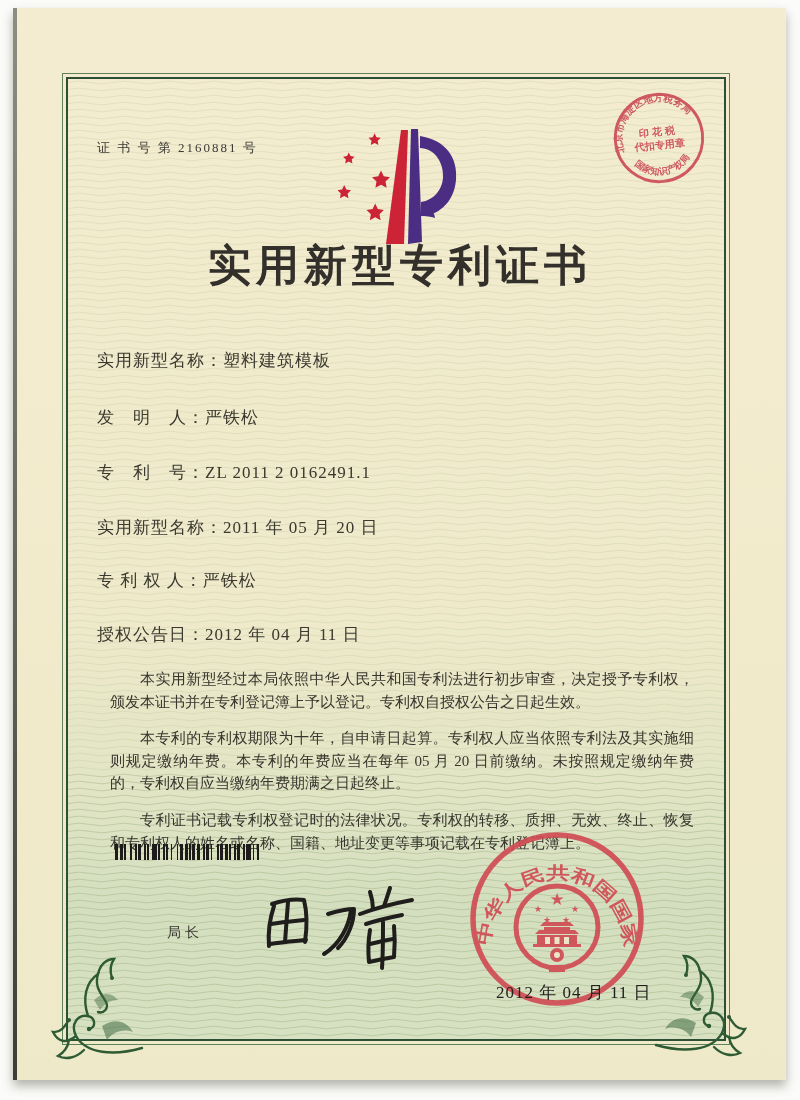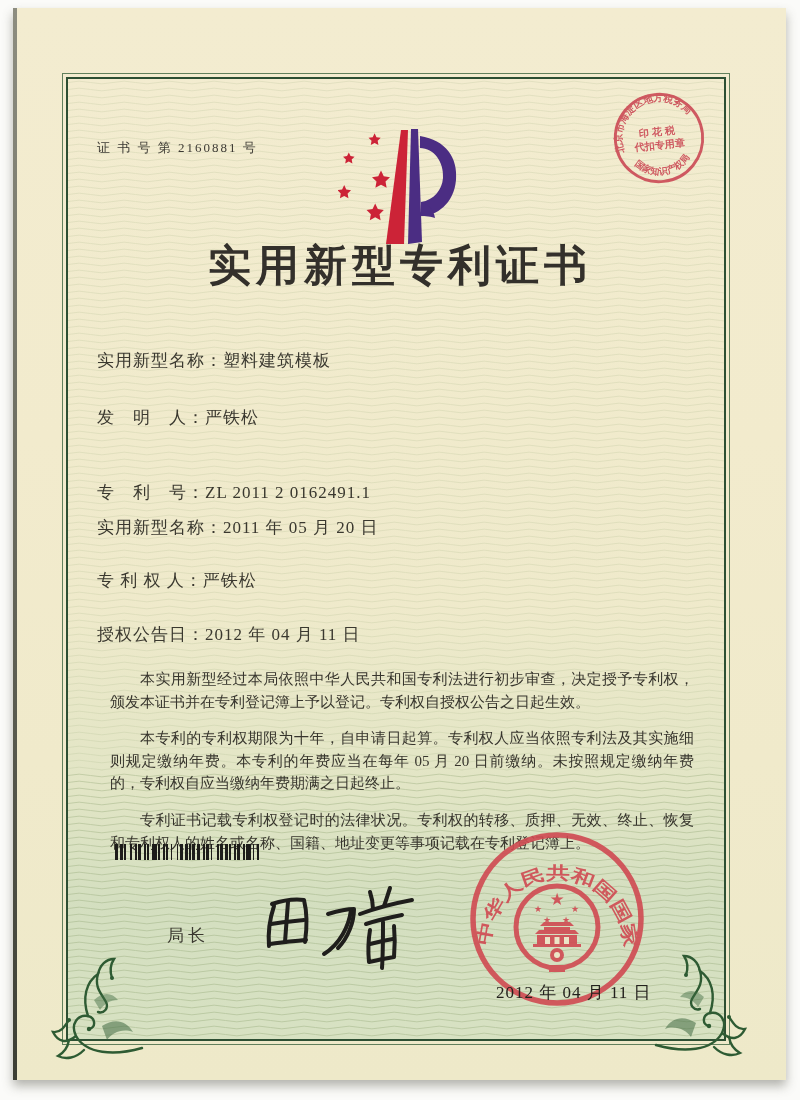--- a/index.html
+++ b/index.html
@@ -20,21 +20,21 @@
   .abs{position:absolute;}
   #cert-no{left:97px;top:139px;font-size:13px;color:#3d3a34;letter-spacing:2px;}
   #title{left:0;top:237px;width:800px;text-align:center;font-size:43px;font-weight:bold;
          color:#33302b;letter-spacing:5px;}
   .field-row{left:97px;font-size:17px;color:#3a382f;letter-spacing:1px;white-space:nowrap;}
   #paras{left:96px;top:654px;width:612px;font-size:15px;line-height:22.6px;
          color:#37352d;text-align:justify;}
   #paras p{margin:14px;text-indent:2em;}
   #barcode{left:115px;top:844px;width:230px;height:16px;display:flex;align-items:stretch;overflow:hidden;}
   #barcode i{display:block;height:100%;}
-  #sig-label{left:167px;top:924px;font-size:17px;color:#3a382f;letter-spacing:4px;}
+  #sig-label{left:167px;top:924px;font-size:14px;color:#3a382f;letter-spacing:4px;}
   #footer{left:0;top:1013px;width:800px;text-align:center;font-size:13.5px;color:#3a382f;letter-spacing:1px;}
   #seal-date{left:496px;top:981px;font-size:17px;color:#23211d;letter-spacing:1px;z-index:6;}
   svg text{font-family:"DejaVu Sans","Liberation Sans",sans-serif;}
 </style>
 </head>
 <body>
 
 <div id="canvas">
   <div id="paper"></div>
   <div id="spine"></div>
@@ -116,21 +116,21 @@
   </svg>
 
   <div class="abs" id="title">实用新型专利证书</div>
 
   <div class="abs field-row" style="top:349px;">
     <span>实用新型名称：</span><span>塑料建筑模板</span>
   </div>
   <div class="abs field-row" style="top:406px;">
     <span>发　明　人：</span><span>严铁松</span>
   </div>
-  <div class="abs field-row" style="top:461px;margin-top:20px;">
+  <div class="abs field-row" style="top:461px;">
     <span>专　利　号：</span><span>ZL 2011 2 0162491.1</span>
   </div>
   <div class="abs field-row" style="top:516px;">
     <span>实用新型名称：</span><span>2011 年 05 月 20 日</span>
   </div>
   <div class="abs field-row" style="top:569px;">
     <span>专 利 权 人：</span><span>严铁松</span>
   </div>
   <div class="abs field-row" style="top:623px;">
     <span>授权公告日：</span><span>2012 年 04 月 11 日</span>

